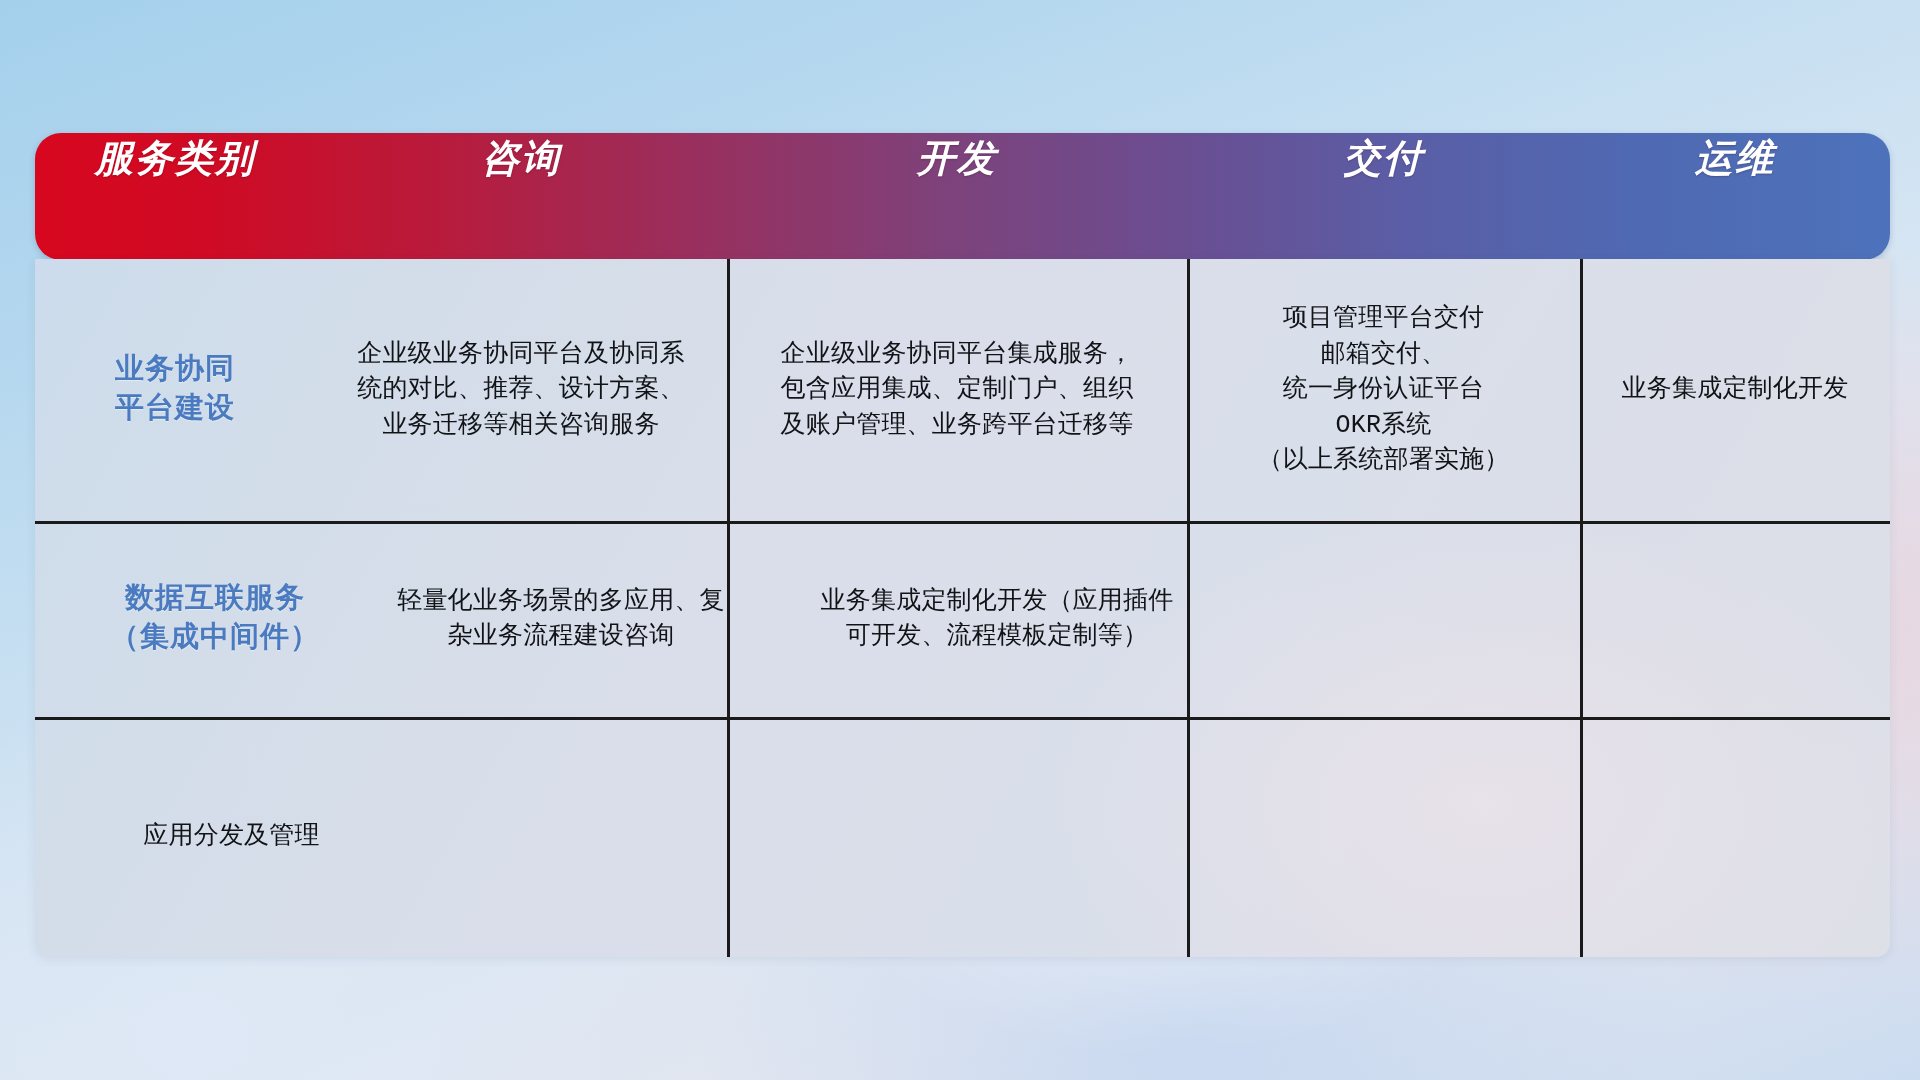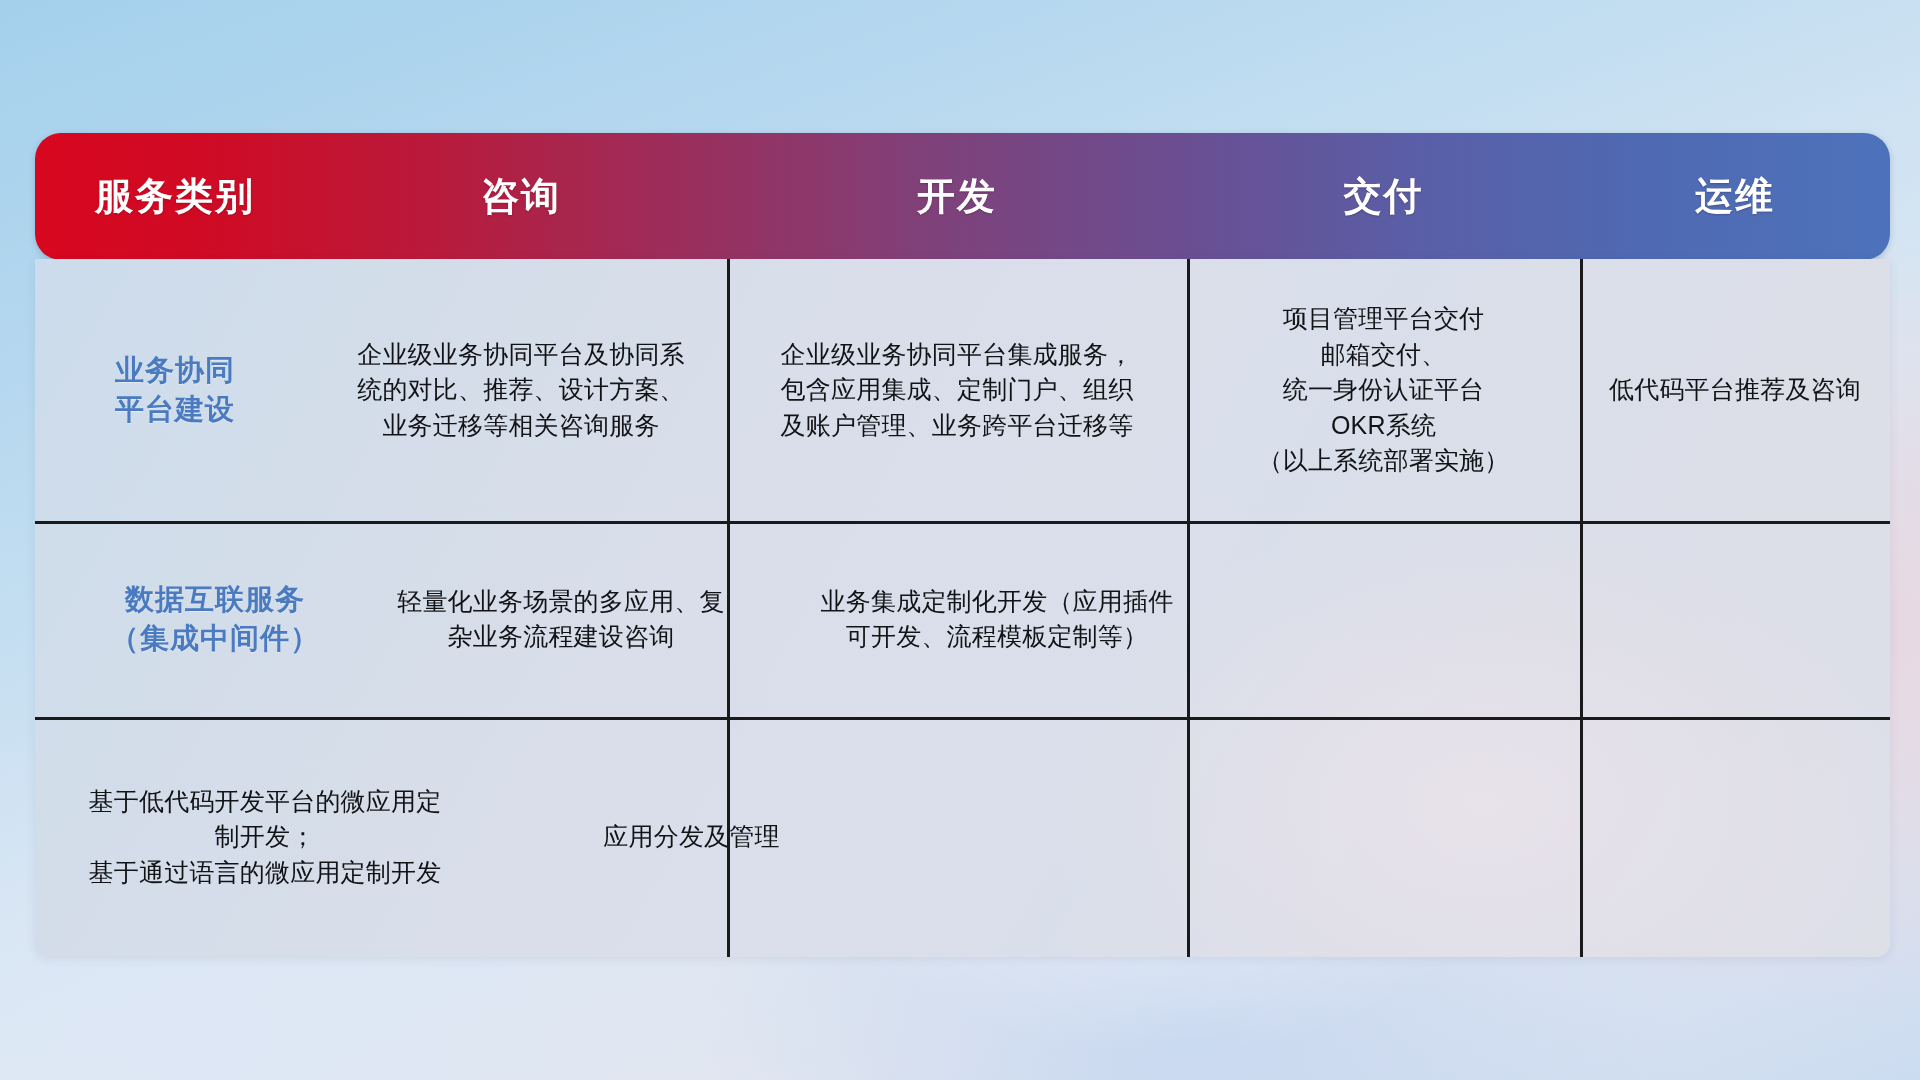--- a/index.html
+++ b/index.html
@@ -42,26 +42,27 @@
         #7c437d 50%,
         #6a4e92 62%,
         #5a5ea6 74%,
         #4f69b2 86%,
         #4d72bb 100%);
     box-shadow:0 2px 6px rgba(40,60,110,0.22);
     display:flex;align-items:center;
     overflow:hidden;
   }
   #header-band .hcell{
-    display:flex;align-items:center;justify-content:center;
+    display:flex;align-items:flex-start;justify-content:center;
     height:100%;
     color:#ffffff;
     font-size:38px;font-weight:bold;letter-spacing:2px;
     text-shadow:0 1px 2px rgba(60,0,20,0.25);
     white-space:nowrap;
+    font-style:italic;
   }
 
   
   #body-panel{
     position:relative;width:100%;height:698px;margin-top:-1px;
     border-radius:0 0 14px 14px;
     background:
       radial-gradient(ellipse 620px 420px at 78% 78%, rgba(233,226,234,0.9) 0%, rgba(233,226,234,0) 70%),
       linear-gradient(120deg,#ccdcec 0%, #d3dde9 18%, #dadeea 42%, #d9dfea 62%, #dcdee8 82%, #dee0e8 100%);
     box-shadow:0 2px 10px rgba(60,80,120,0.10);
@@ -82,20 +83,21 @@
   .vline{position:absolute;top:0;width:3px;background:#1a1a1a;height:698px;}
   #v1{left:692px;}
   #v2{left:1152px;}
   #v3{left:1545px;}
 
   .cell{
     display:flex;align-items:center;justify-content:center;
     box-sizing:border-box;
     padding:0 14px;
     text-align:center;
+    font-family:Liberation Mono, monospace;
   }
   .c-cat{width:280px;}
   .c-con{width:412px;}
   .c-dev{width:460px;}
   .c-del{width:393px;}
   .c-ops{width:310px;}
 
   .cat-label{
     color:#4a7ac0;font-size:29px;font-weight:bold;line-height:1.35;
     letter-spacing:1px;white-space:pre-line;
@@ -156,21 +158,21 @@
 及账户管理、业务跨平台迁移等</span>
       </div>
       <div class="cell c-del">
         <span class="cell-text">项目管理平台交付
 邮箱交付、
 统一身份认证平台
 OKR系统
 （以上系统部署实施）</span>
       </div>
       <div class="cell c-ops">
-        <span class="cell-text">低代码平台推荐及咨询</span>
+        <span class="cell-text">业务集成定制化开发</span>
       </div>
     </div>
 
     <div class="trow r2">
       <div class="cell c-cat">
         <span class="cat-label">数据互联服务
 （集成中间件）</span>
       </div>
       <div class="cell c-con">
         <span class="cell-text">轻量化业务场景的多应用、复
@@ -182,25 +184,20 @@
       </div>
       <div class="cell c-del">
         <span class="cell-text"></span>
       </div>
       <div class="cell c-ops">
         <span class="cell-text"></span>
       </div>
     </div>
 
     <div class="trow r3">
-      <div class="cell c-dev">
-        <span class="cell-text">基于低代码开发平台的微应用定
-制开发；
-基于通过语言的微应用定制开发</span>
-      </div>
       <div class="cell c-del">
         <span class="cell-text">应用分发及管理</span>
       </div>
       <div class="cell c-ops">
         <span class="cell-text"></span>
       </div>
     </div>
 
   </div>
 </div>

